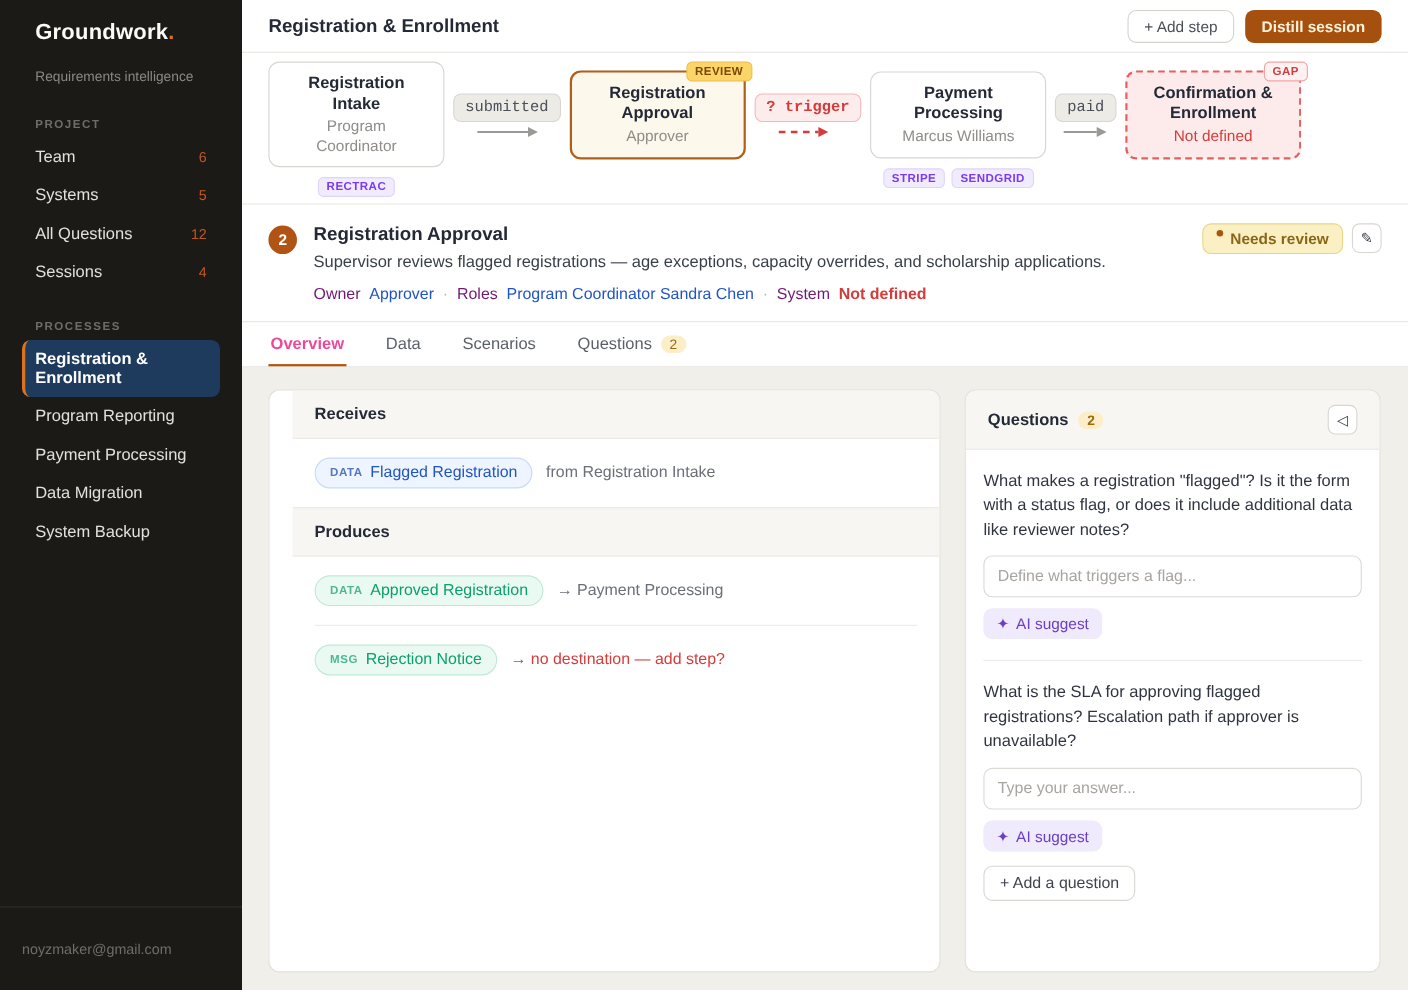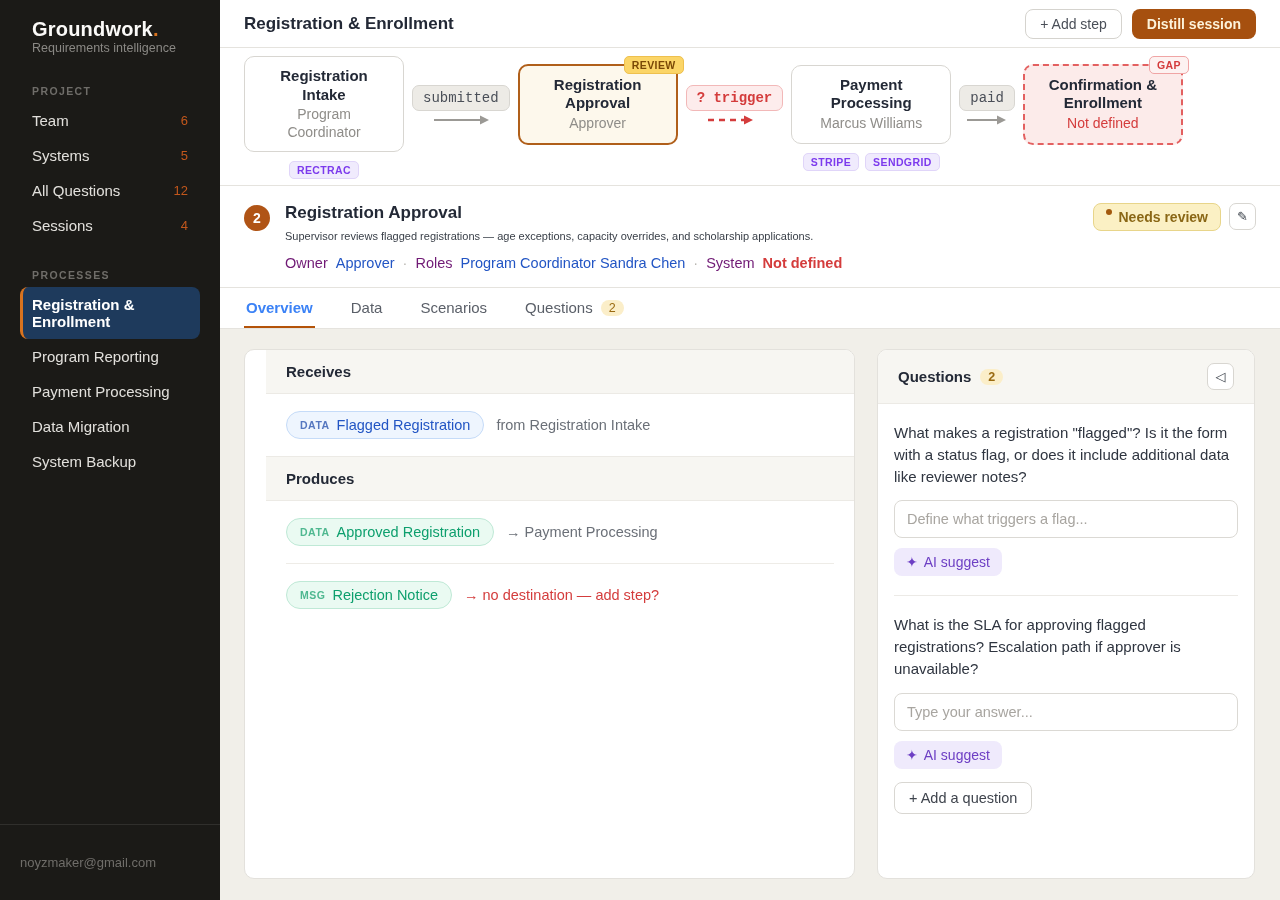--- a/index.html
+++ b/index.html
@@ -4,21 +4,21 @@
 <style>
   * { margin:0; padding:0; box-sizing:border-box; }
   html,body { width:1280px; height:900px; overflow:hidden; }
   body { font-family:"Liberation Sans", sans-serif; display:flex; background:#f1efe9; color:#232936; }
 
   
   .sidebar { width:220px; height:900px; background:#1b1a17; color:#e8e6e3; position:relative; flex-shrink:0; }
   .sidebar-inner { padding:18px 32px 0; }
   .logo { font-size:20px; font-weight:bold; color:#fbfaf8; letter-spacing:0.2px; }
   .logo-dot { color:#d9731f; }
-  .tagline { font-size:12.5px; color:#8a8884; margin-top:0; }
+  .tagline { font-size:12.5px; color:#8a8884; margin-top:22px; }
   .nav-label { font-size:10.5px; letter-spacing:1.4px; color:#6f6d69; font-weight:bold; margin:30px 0 6px; }
   .nav-label.second { margin-top:26px; }
   .nav-item { display:flex; justify-content:space-between; align-items:center; font-size:15px; padding:9px 12px; margin:0 -12px; border-radius:8px; cursor:pointer; color:#e2e0dc; }
   .nav-count { font-size:13px; color:#c2571c; }
   .nav-item.active { background:#1e3a5c; border-left:3px solid #d9731f; padding-left:9px; color:#ffffff; font-weight:bold; }
   .sidebar-footer { position:absolute; bottom:0; left:0; right:0; border-top:1px solid #302f2c; padding:30px 20px; font-size:13px; color:#6f6d69; }
 
   
   .main { flex:1; display:flex; flex-direction:column; min-width:0; }
   .topbar { height:48px; background:#fff; border-bottom:1px solid #e5e3de; display:flex; align-items:center; padding:0 24px; flex-shrink:0; }
@@ -44,35 +44,35 @@
   .connector { display:flex; flex-direction:column; align-items:center; margin:0 8px 24px;font-family:Liberation Mono, monospace; }
   .conn-pill { background:#edebe6; border:1px solid #d8d6d1; border-radius:7px; padding:4px 10px; font-size:14px; color:#4a4f58; white-space:nowrap; }
   .connector.warn .conn-pill { background:#fdecec; border-color:#f2b8b8; color:#d43c3c; font-weight:bold; }
   .conn-arrow { margin-top:3px; }
 
   
   .detailband { background:#fff; border-bottom:1px solid #e5e3de; padding:17px 24px 16px; display:flex; flex-shrink:0; }
   .step-num { width:26px; height:26px; border-radius:50%; background:#b05416; color:#fff; font-size:14px; font-weight:bold; display:flex; align-items:center; justify-content:center; flex-shrink:0; margin-top:2px; }
   .detail-text { margin-left:15px; }
   .detail-title { font-size:17px; font-weight:bold; color:#232936; }
-  .detail-desc { font-size:11px; color:#3a4049; margin-top:7px; }
+  .detail-desc { font-size:15px; color:#3a4049; margin-top:7px; }
   .detail-meta { font-size:14.5px; margin-top:13px; display:flex; gap:8px; align-items:center; flex-wrap:wrap; }
   .meta-label { color:#701a75; }
   .meta-link { color:#2255c4; cursor:pointer; }
   .meta-sep { color:#b9b7b2; }
   .meta-danger { color:#d43c3c; font-weight:bold; }
   .detail-right { margin-left:auto; display:flex; gap:8px; align-items:flex-start; }
   .status-badge { background:#fbf0c4; border:1px solid #e8d58a; border-radius:8px; padding:5px 12px; font-size:14px; font-weight:bold; color:#8a6716; display:flex; align-items:flex-start; gap:7px; white-space:nowrap; }
   .status-dot { width:6px; height:6px; border-radius:50%; background:#a3590e; display:inline-block; }
   .icon-btn { width:27px; height:27px; background:#fff; border:1px solid #d8d6d1; border-radius:7px; display:flex; align-items:center; justify-content:center; font-size:13px; color:#3a4049; cursor:pointer; }
 
   
   .tabsband { background:#fff; border-bottom:1px solid #e5e3de; padding:0 24px; display:flex; gap:34px; flex-shrink:0; }
   .tab { padding:11px 2px 10px; font-size:15px; color:#5a5f68; cursor:pointer; border-bottom:2px solid transparent; display:flex; align-items:center; gap:8px; }
-  .tab.active { color:#3b82f6; font-weight:bold; border-bottom-color:#b45309;justify-content:center; }
+  .tab.active { color:#ec4899; font-weight:bold; border-bottom-color:#b45309;justify-content:center; }
   .tab-badge { background:#fbeec9; color:#9a6a10; border-radius:999px; font-size:12.5px; padding:1px 8px; }
 
   
   .content { flex:1; padding:20px 25px 0 24px; display:flex; gap:22px; overflow:hidden; }
   .card { background:#fff; border:1px solid #e3e1dc; border-radius:10px; height:530px; overflow:hidden; }
   .card-left { width:611px; flex-shrink:0;padding-left:21px; }
   .card-right { flex:1; }
   .card-header { background:#f7f6f2; border-bottom:1px solid #eceae5; padding:13px 20px; font-size:15px; font-weight:bold; color:#232936; display:flex; align-items:center; gap:9px; }
   .card-header.bordertop { border-top:1px solid #eceae5; }
   .io-row { padding:17px 20px; display:flex; align-items:center; gap:12px; font-size:14.5px; }

